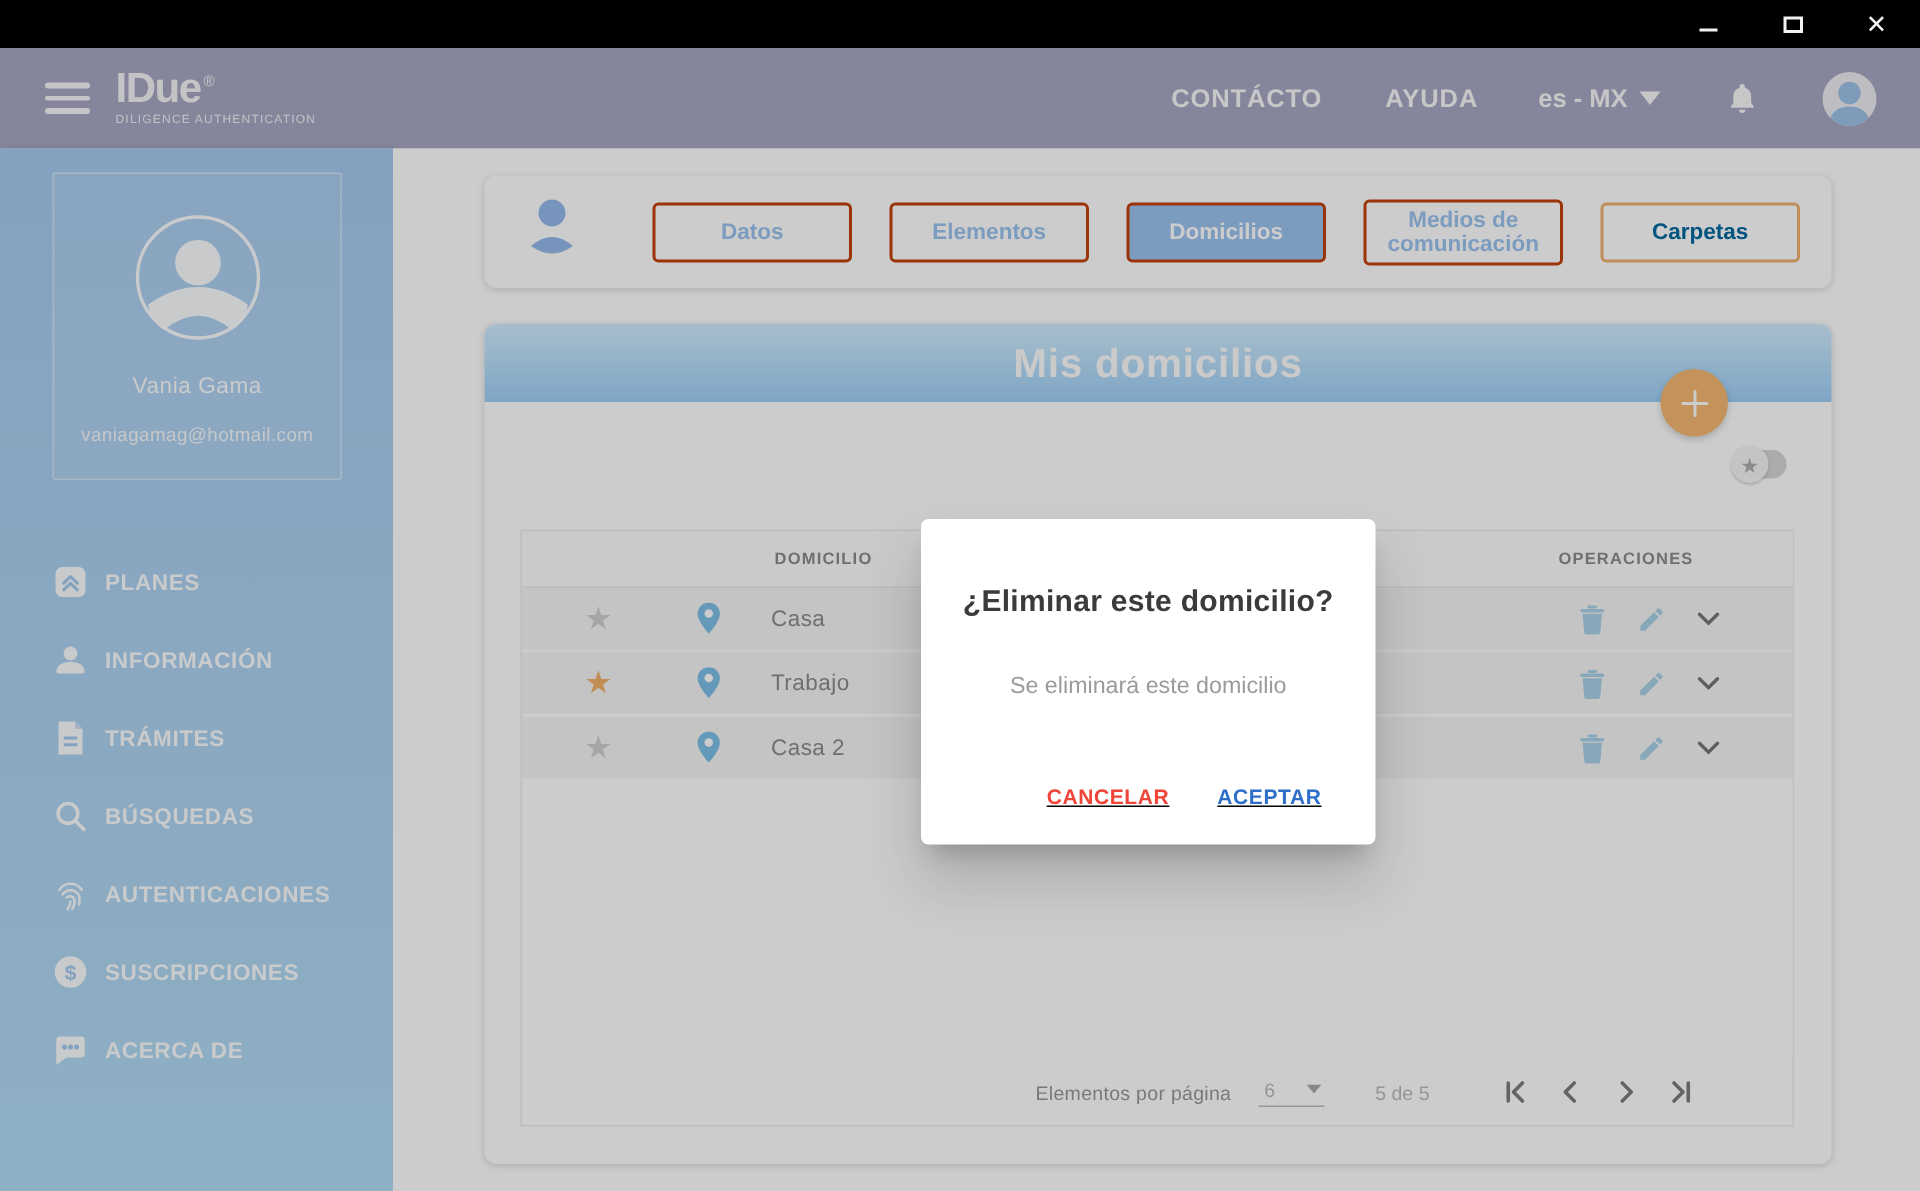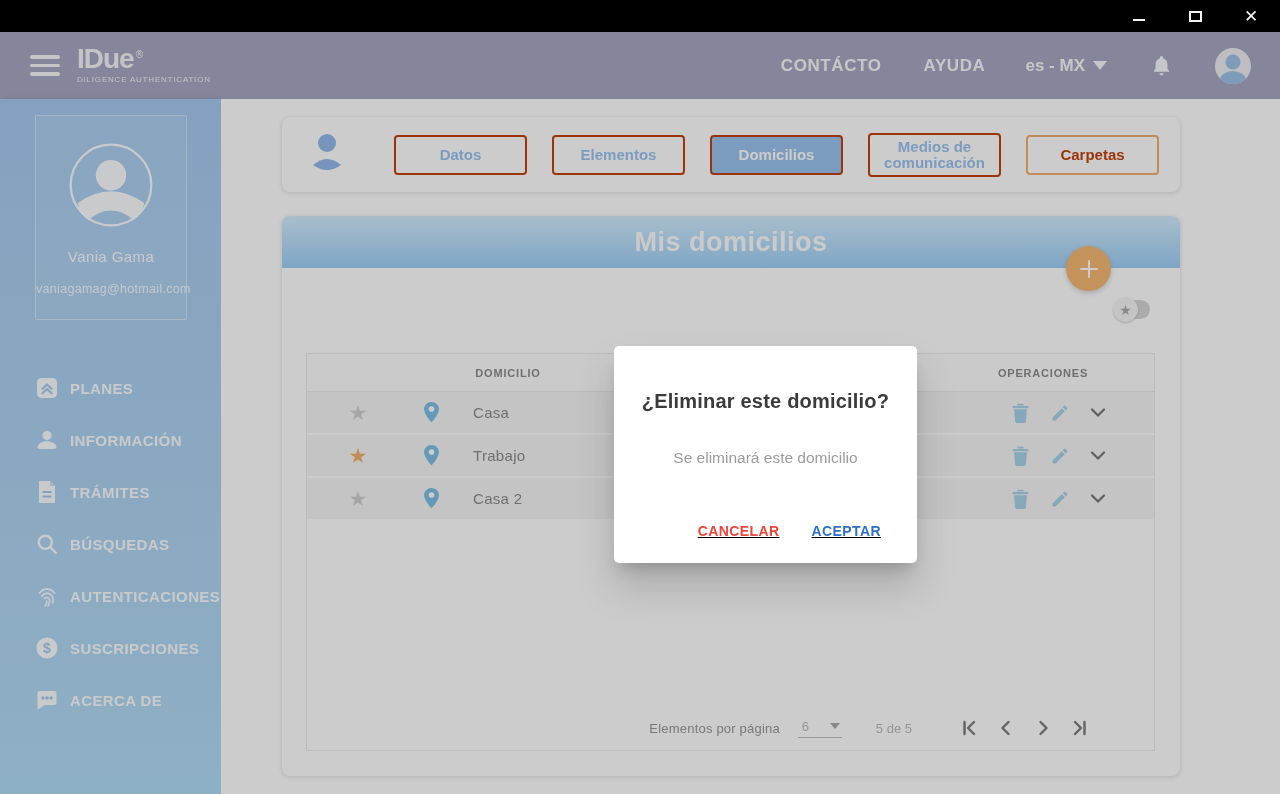--- a/index.html
+++ b/index.html
@@ -30,21 +30,21 @@
   .hlink + .hlink { margin-left:42px; }
   .lang { margin-left:40px; display:flex; align-items:center; color:rgba(255,255,255,.93);
           font-size:17px; font-weight:bold; cursor:pointer; }
   .lang-caret { margin-left:8px; width:0; height:0; border-left:7px solid transparent;
                 border-right:7px solid transparent; border-top:9px solid rgba(255,255,255,.93); }
   .bell { margin-left:44px; cursor:pointer; display:flex; }
   .avatar-top { margin-left:42px; cursor:pointer; display:flex; }
 
   
   .app-body { display:flex; height:695px; }
-  .sidebar { width:221px; background:linear-gradient(180deg,#a6cbf0 0%,#aed3f2 55%,#b2dcf5 100%);
+  .sidebar { width:262px; background:linear-gradient(180deg,#a6cbf0 0%,#aed3f2 55%,#b2dcf5 100%);
              box-shadow:2px 0 5px rgba(0,0,0,.10); flex-shrink:0; }
   .main { flex:1; background:#fff; position:relative; }
   .content { width:898px; margin-left:61px; }
 
   
   .profile-card { margin:16px 34px 0 35px; height:205px; border:1px solid rgba(255,255,255,.45);
                   background:rgba(255,255,255,.07); border-radius:2px; text-align:center; }
   .profile-avatar { margin-top:26px; }
   .profile-name { margin-top:16px; font-size:15px; color:rgba(255,255,255,.95); letter-spacing:.4px; }
   .profile-email { margin-top:17px; font-size:12.5px; color:rgba(255,255,255,.88); letter-spacing:.3px; }
@@ -55,21 +55,21 @@
   .menu-label { margin-left:11px; color:rgba(255,255,255,.95); font-size:15px; font-weight:bold; letter-spacing:.4px; }
 
   
   .tab-card { margin-top:18px; height:75px; background:#fff; border-radius:8px;
               box-shadow:0 1px 5px rgba(0,0,0,.14); display:flex; align-items:center; padding-left:28px; }
   .tab-buttons { margin-left:50px; display:flex; align-items:center; gap:25px; }
   .tab-btn { width:133px; min-height:40px; border:2px solid #c2410c; border-radius:4px; background:#fff;
              color:#9cc4ef; font-family:inherit; font-size:15px; font-weight:bold; line-height:16px;
              cursor:pointer; padding:4px 6px; }
   .tab-btn.active { background:#9cc4ef; color:#fff; }
-  .tab-btn.orange { border-color:#f0b06e; color:#c2410c; }
+  .tab-btn.orange { border-color:#f0b06e; color:#0369a1; }
 
   
   .dom-card { margin-top:24px; background:#fff; border-radius:8px; box-shadow:0 1px 5px rgba(0,0,0,.14);
               position:relative; padding-bottom:25px; }
   .dom-header { height:52px; border-radius:8px 8px 0 0;
                 background:linear-gradient(180deg,#d3eeff 0%,#9ecff7 100%);
                 display:flex; align-items:center; justify-content:center; }
   .dom-title { color:#fdfdfd; font-size:27px; font-weight:bold; letter-spacing:.5px; }
   .plus-btn { position:absolute; right:69px; top:30px; width:45px; height:45px; border-radius:50%;
               background:#f5b873; border:none; display:flex; align-items:center; justify-content:center;

